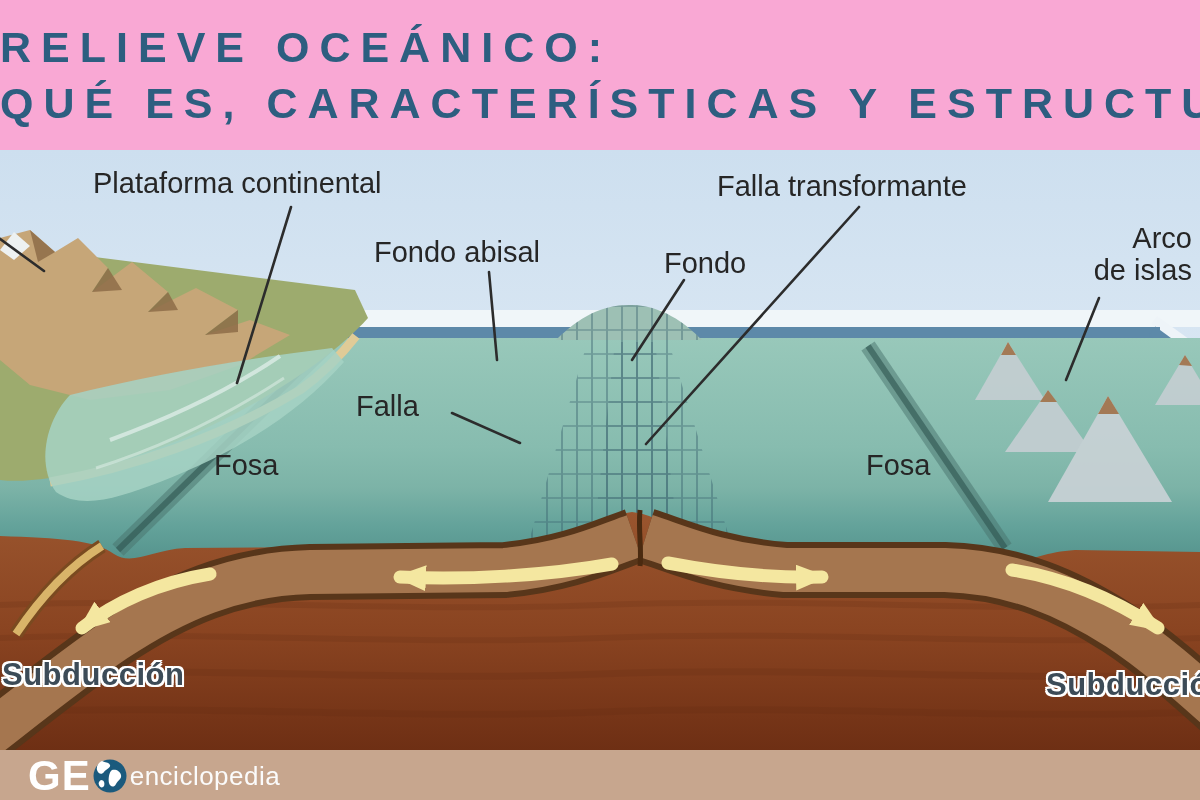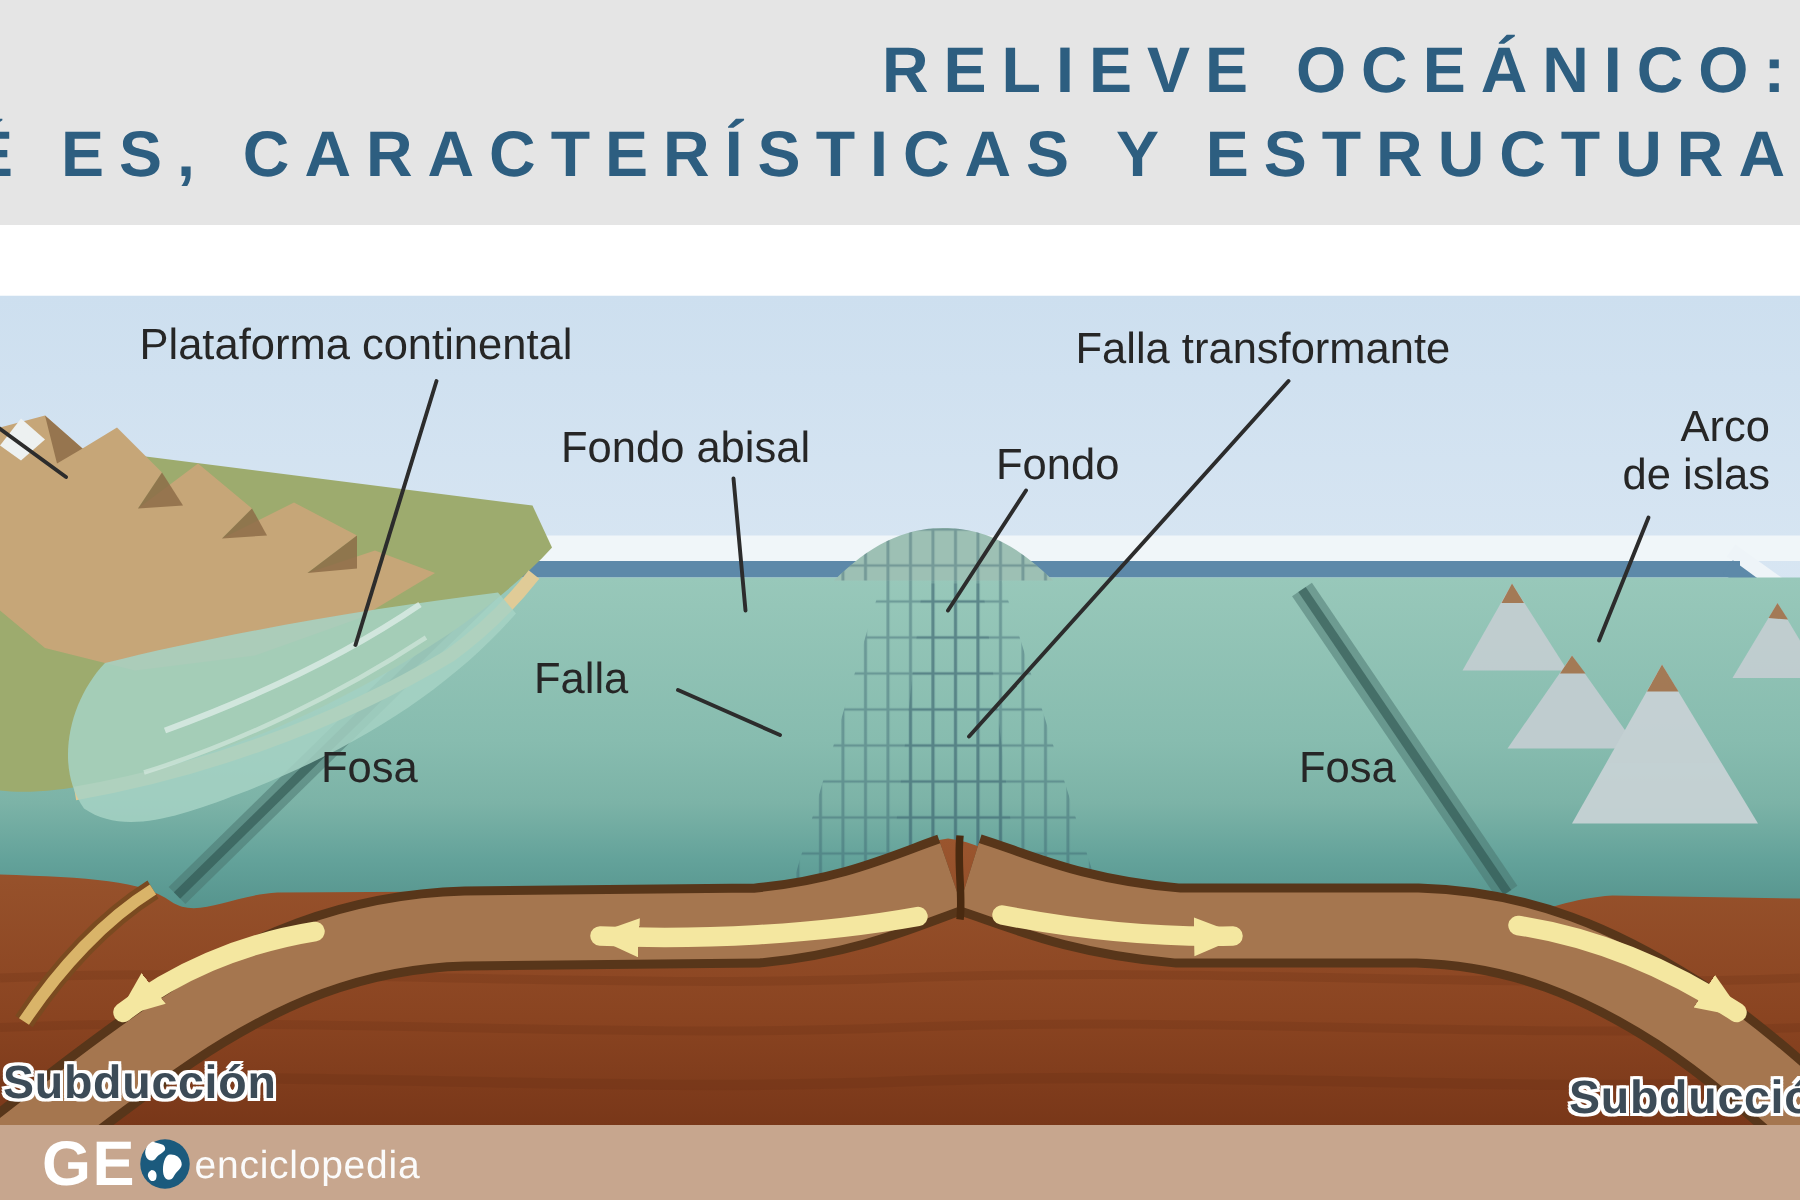--- a/index.html
+++ b/index.html
@@ -1,27 +1,27 @@
 <!DOCTYPE html>
 <html><head>
 <meta charset="utf-8">
 <style>
   html,body{margin:0;padding:0;background:#fff;}
   .stage{position:relative;width:1200px;height:800px;overflow:hidden;
          font-family:"Liberation Sans",sans-serif;}
 
   
   .header{position:absolute;left:0;top:0;width:1200px;height:150px;
-          background:#e5e5e5;display:flex;flex-direction:column;
-          align-items:flex-end;justify-content:center;gap:4px;}
+          background:#f9a8d4;display:flex;flex-direction:column;
+          align-items:flex-start;justify-content:center;gap:4px;}
   .header .t1,.header .t2{color:#2d5e80;font-weight:bold;font-size:43px;
           letter-spacing:10px;line-height:52px;white-space:nowrap;}
 
   
-  .diagram{position:absolute;left:0;top:150px;width:1200px;height:600px;margin-top:47px;}
+  .diagram{position:absolute;left:0;top:150px;width:1200px;height:600px;}
   .dlabel{position:absolute;color:#262626;font-size:29px;line-height:32px;
           white-space:nowrap;}
   .arco{text-align:right;}
   .subd{font-weight:bold;font-size:31px;color:#3c4b57;letter-spacing:.5px;
         text-shadow:-2px -2px 0 #fff,2px -2px 0 #fff,-2px 2px 0 #fff,
                      2px 2px 0 #fff,0 -2px 0 #fff,0 2px 0 #fff,
                     -2px 0 0 #fff,2px 0 0 #fff;text-align:right;}
 
   
   .footer{position:absolute;left:0;top:750px;width:1200px;height:52px;
@@ -159,21 +159,21 @@
         <line x1="1099" y1="148" x2="1066" y2="230"></line>
         <line x1="452" y1="263" x2="520" y2="293"></line>
       </g>
     </svg>
 
     
     <div class="dlabel" style="left:93px;top:17px">Plataforma continental</div>
     <div class="dlabel" style="left:717px;top:20px">Falla transformante</div>
     <div class="dlabel" style="left:374px;top:86px">Fondo abisal</div>
     <div class="dlabel" style="left:664px;top:97px">Fondo</div>
-    <div class="dlabel arco" style="right:20px;top:72px">
+    <div class="dlabel arco" style="right:8px;top:72px">
       <div>Arco</div>
       <div>de islas</div>
     </div>
     <div class="dlabel" style="left:356px;top:240px">Falla</div>
     <div class="dlabel" style="left:214px;top:299px">Fosa</div>
     <div class="dlabel" style="left:866px;top:299px">Fosa</div>
     <div class="dlabel subd" style="left:2px;top:509px">Subducción</div>
     <div class="dlabel subd" style="left:1046px;top:519px">Subducción</div>
   </div>
 

